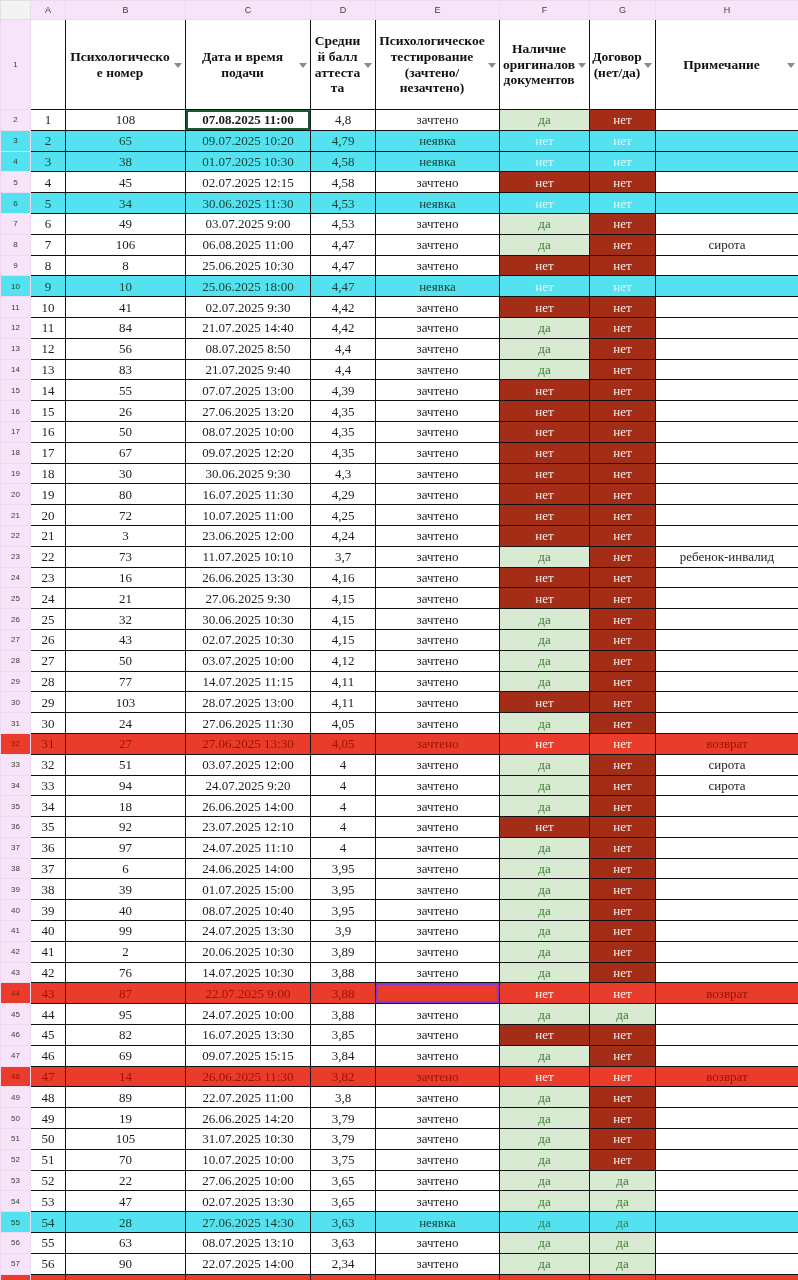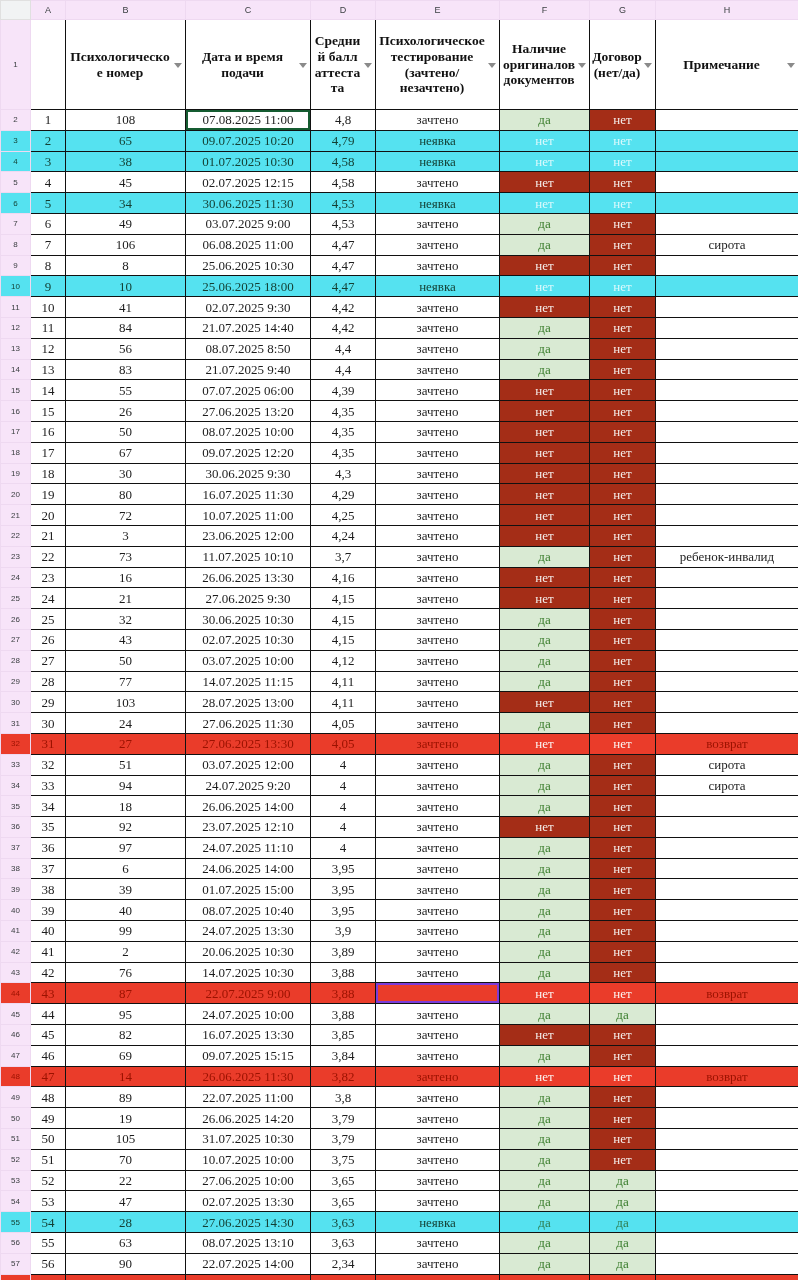--- a/index.html
+++ b/index.html
@@ -30,21 +30,21 @@
     white-space:nowrap;color:#1d1d1d;background:#fff;}
   tr.absent td{background:var(--cyan);color:#133f33;}
   tr.return td{background:var(--red);color:#9b1200;}
   td.docs-yes,td.con-yes{background:var(--green-bg);color:var(--green-text);}
   td.docs-no,td.con-no{background:var(--darkred-bg);color:#f5efec;}
   tr.absent td.fg-faint{background:var(--cyan);color:rgba(255,255,255,.8);}
   tr.absent td.fg-green{background:var(--cyan);color:#2e7d4f;}
   tr.return td.fg-white{background:var(--red);color:#fbf6f3;}
   tr.return td.fg-dark{background:var(--red);color:#7a350f;}
 
-  td.cursor-active{box-shadow:inset 0 0 0 2px var(--active-cursor);}
+  td.cursor-active{box-shadow:inset 0 0 0 2px var(--active-cursor);font-weight:bold;}
   td.cursor-remote{box-shadow:inset 0 0 0 2px var(--remote-cursor);}
 </style>
 </head>
 <body>
 
 <div class="sheet">
   <table>
     <colgroup>
       <col style="width:30px">
         <col style="width:35px">
@@ -221,21 +221,21 @@
           <td>4,4</td>
           <td>зачтено</td>
           <td class="docs-yes">да</td>
           <td class="con-no">нет</td>
           <td></td>
         </tr>
         <tr class="normal">
           <td class="gutter">15</td>
           <td>14</td>
           <td>55</td>
-          <td>07.07.2025 06:00</td>
+          <td>07.07.2025 13:00</td>
           <td>4,39</td>
           <td>зачтено</td>
           <td class="docs-no">нет</td>
           <td class="con-no">нет</td>
           <td></td>
         </tr>
         <tr class="normal">
           <td class="gutter">16</td>
           <td>15</td>
           <td>26</td>

